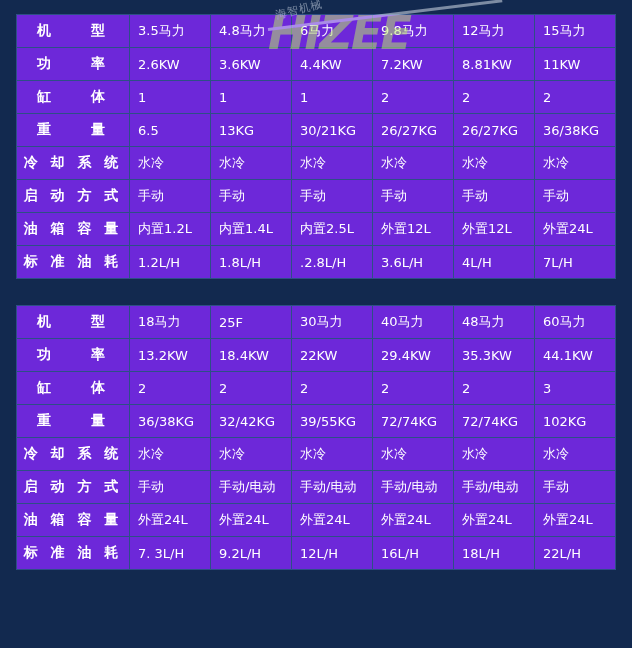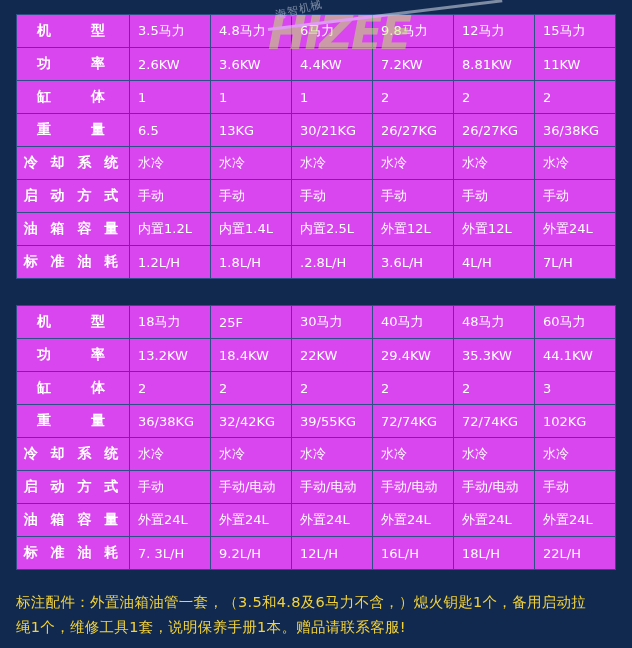--- a/index.html
+++ b/index.html
@@ -18,21 +18,21 @@
     position: relative;
     width: 632px;
     height: 648px;
     box-sizing: border-box;
     padding: 14px 16px 0 16px;
   }
   table.spec {
     border-collapse: collapse;
     width: 600px;
     table-layout: fixed;
-    background: #d946ef;
+    background: #6d28d9;
     color: #ffffff;
   }
   table.spec td {
     border: 1px solid #2e4f86;
     height: 32px;
     padding: 0 8px;
     font-size: 13px;
     vertical-align: middle;
     white-space: nowrap;
     overflow: hidden;
@@ -261,18 +261,14 @@
         <td class="cell">7. 3L/H</td>
         <td class="cell">9.2L/H</td>
         <td class="cell">12L/H</td>
         <td class="cell">16L/H</td>
         <td class="cell">18L/H</td>
         <td class="cell">22L/H</td>
       </tr>
     </tbody>
   </table>
 
-  <div class="note">
-    <div>标注配件：外置油箱油管一套，（3.5和4.8及6马力不含，）熄火钥匙1个，备用启动拉</div>
-    <div>绳1个，维修工具1套，说明保养手册1本。赠品请联系客服!</div>
-  </div>
 
 </div>
 
 </body></html>

